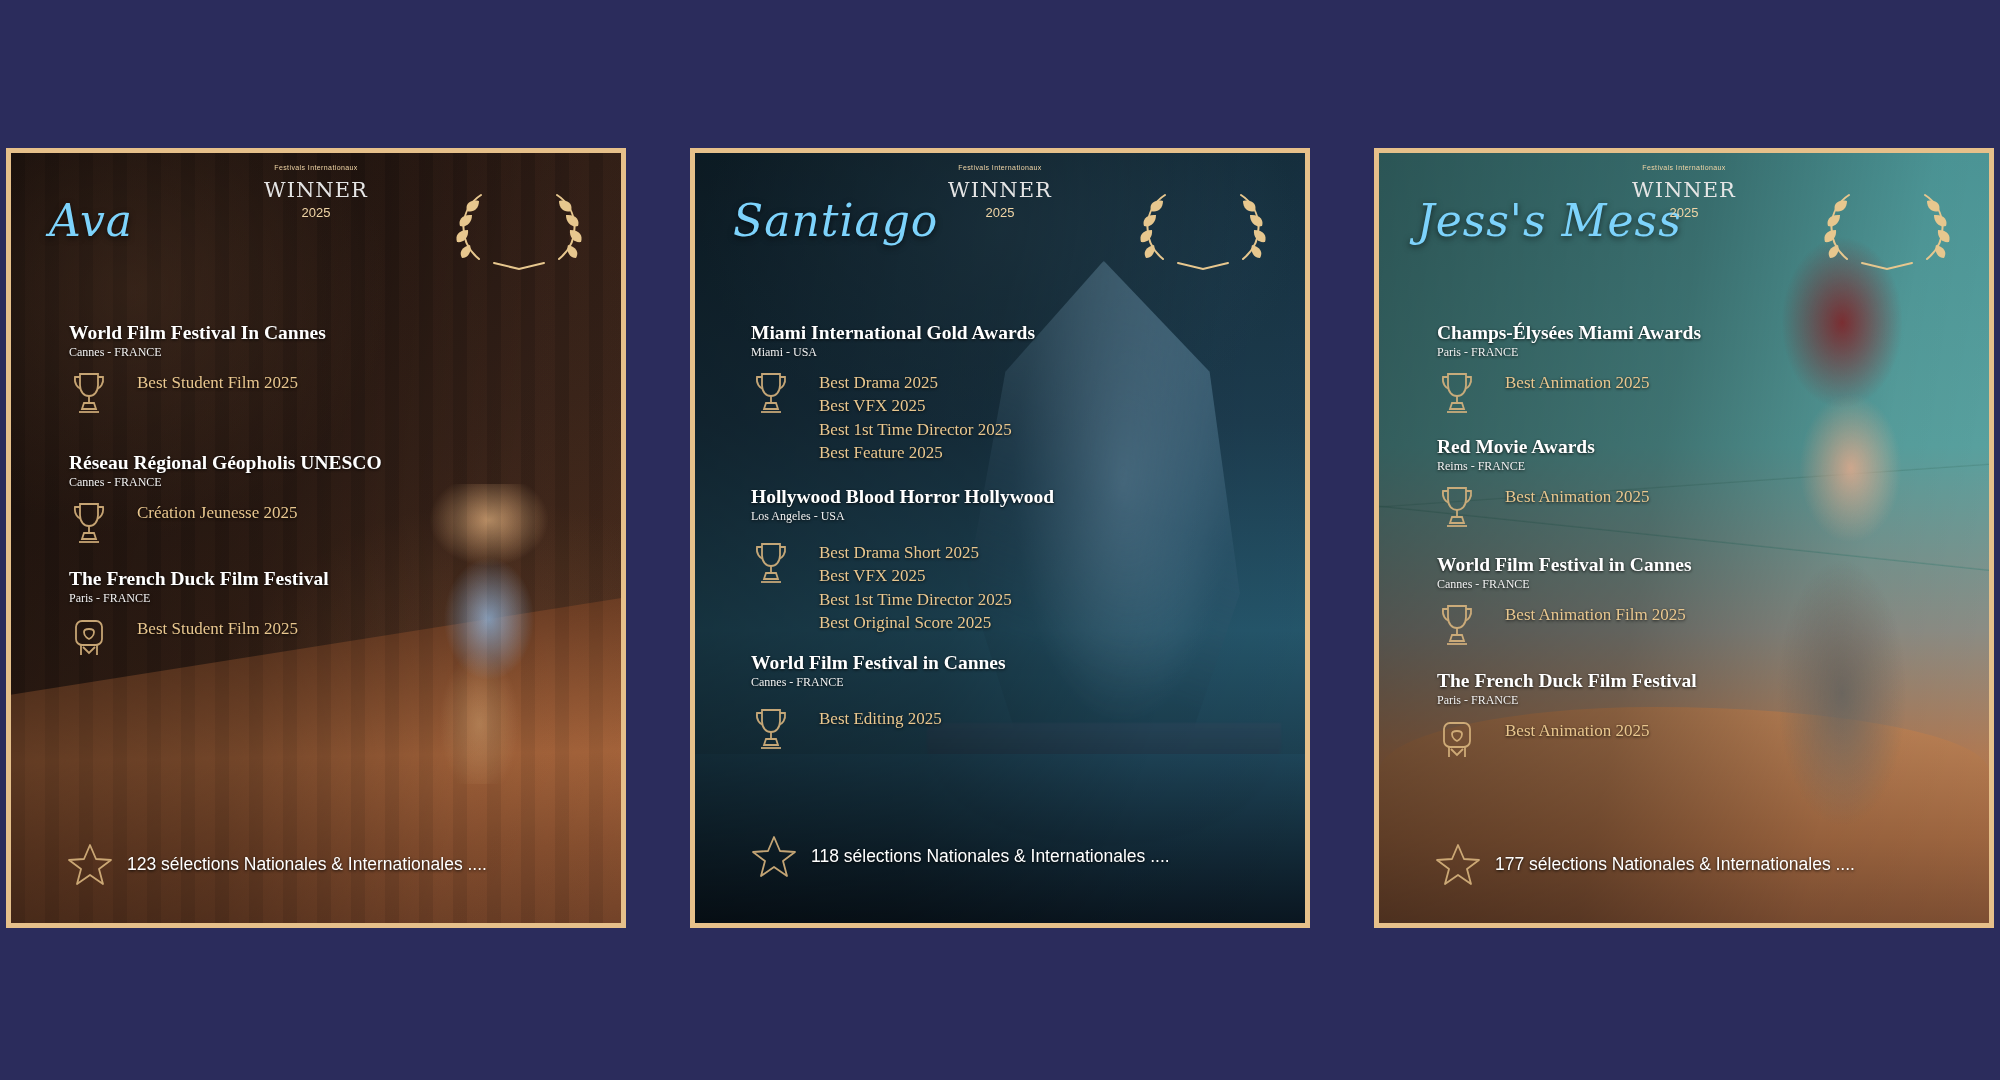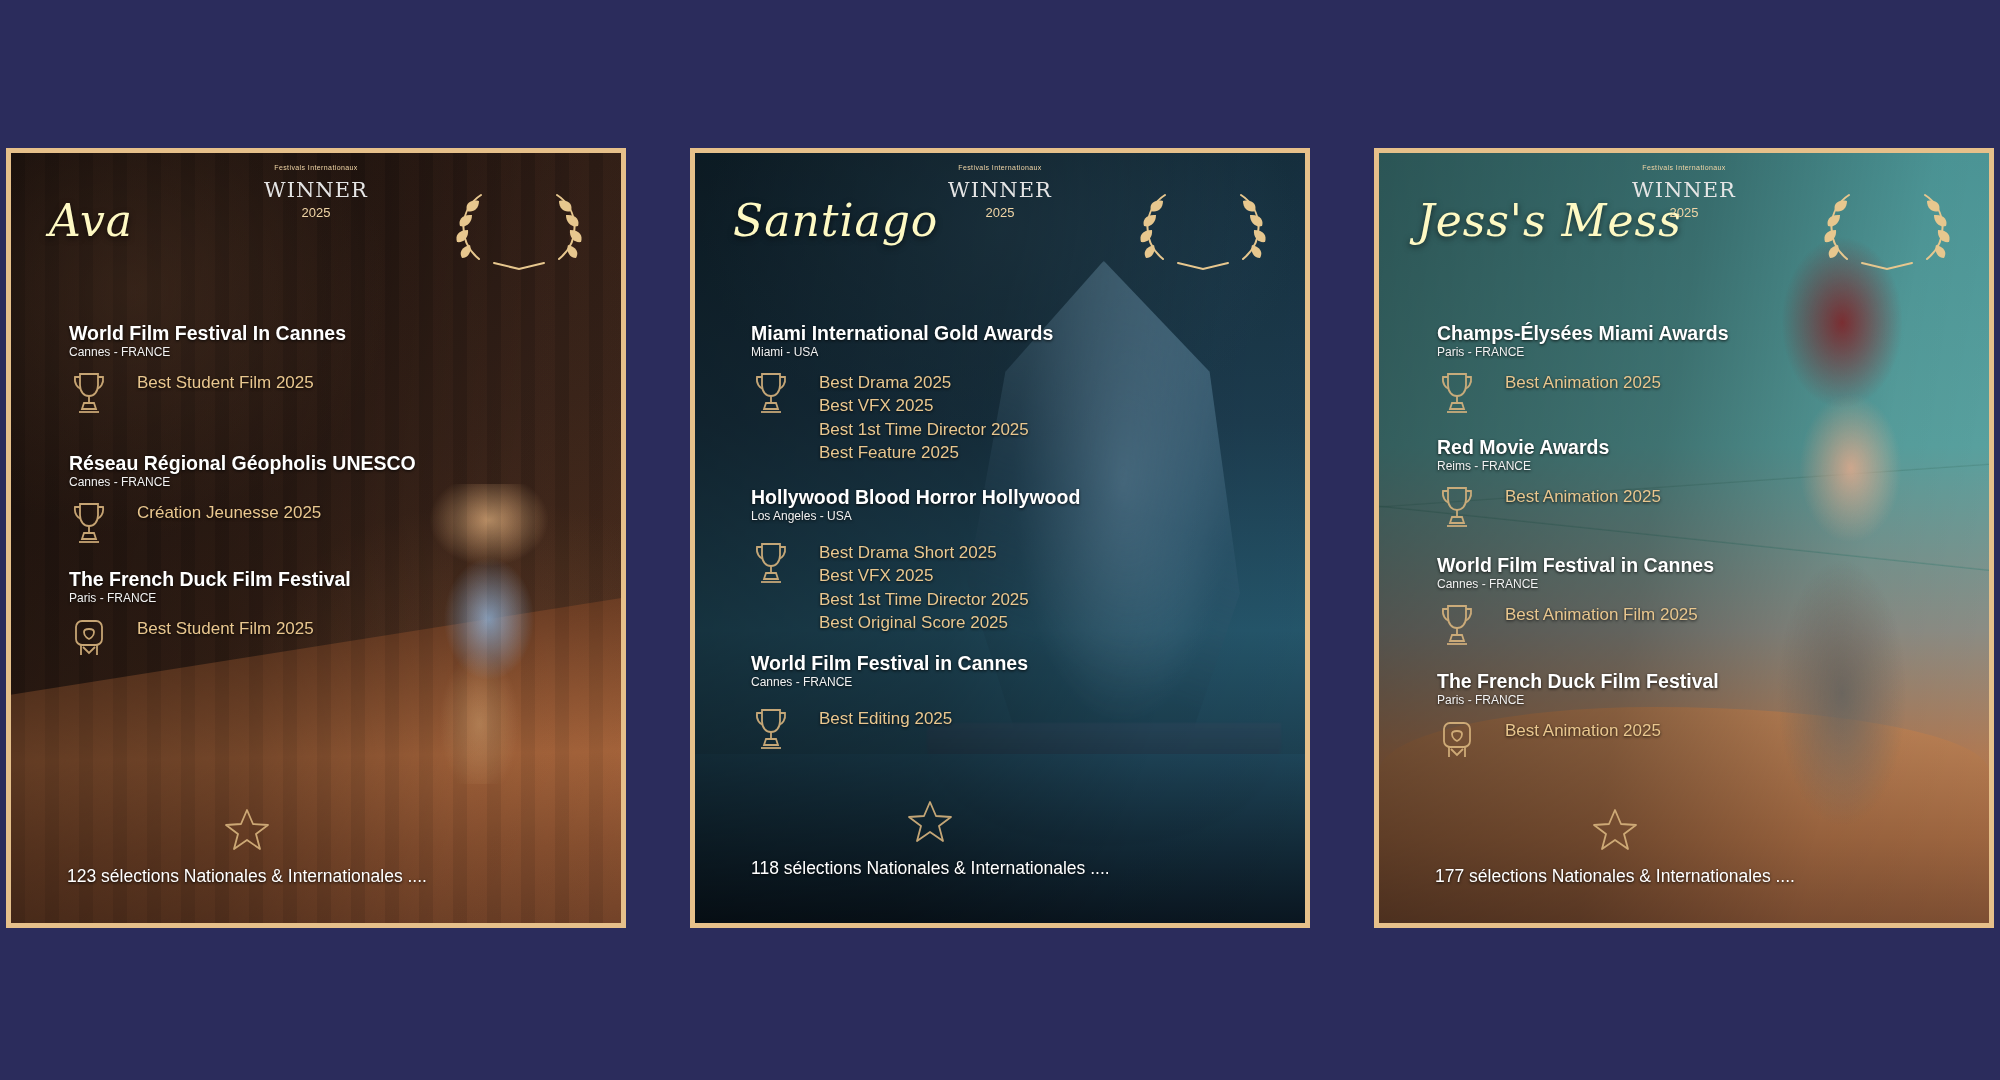--- a/index.html
+++ b/index.html
@@ -166,21 +166,21 @@
   }
 
   
   .film-title {
     position: absolute;
     left: 38px;
     top: 42px;
     font-family: "DejaVu Serif", serif;
     font-style: italic;
     font-size: 44px;
-    color: #fef9c3;
+    color: #7dd3fc;
     letter-spacing: 1px;
     text-shadow: 0 2px 6px rgba(0,0,0,0.6);
     white-space: nowrap;
   }
 
   
   .laurel {
     position: absolute;
     right: 22px;
     top: 26px;
@@ -218,20 +218,21 @@
     font-size: 13px;
     color: #f0d5a6;
   }
 
   
   .fest-list {
     position: absolute;
     left: 58px;
     top: 0;
     width: 470px;
+    font-family: Liberation Serif, serif;
   }
   .fest-block { margin-bottom: 0; }
   .fest-name {
     font-size: 19.5px;
     font-weight: bold;
     color: #ffffff;
     text-shadow: 0 1px 3px rgba(0,0,0,0.8);
     line-height: 1.25;
   }
   .fest-place {
@@ -266,21 +267,20 @@
   }
 
   
   .footer {
     position: absolute;
     left: 56px;
     bottom: 36px;
     display: flex;
     align-items: center;
     gap: 14px;
-    flex-direction: column;
   }
   .star {
     width: 46px;
     height: 46px;
     flex: 0 0 auto;
     opacity: 0.9;
   }
   .star svg { width: 100%; height: 100%; display: block; }
   .footer-text {
     font-size: 17.5px;

